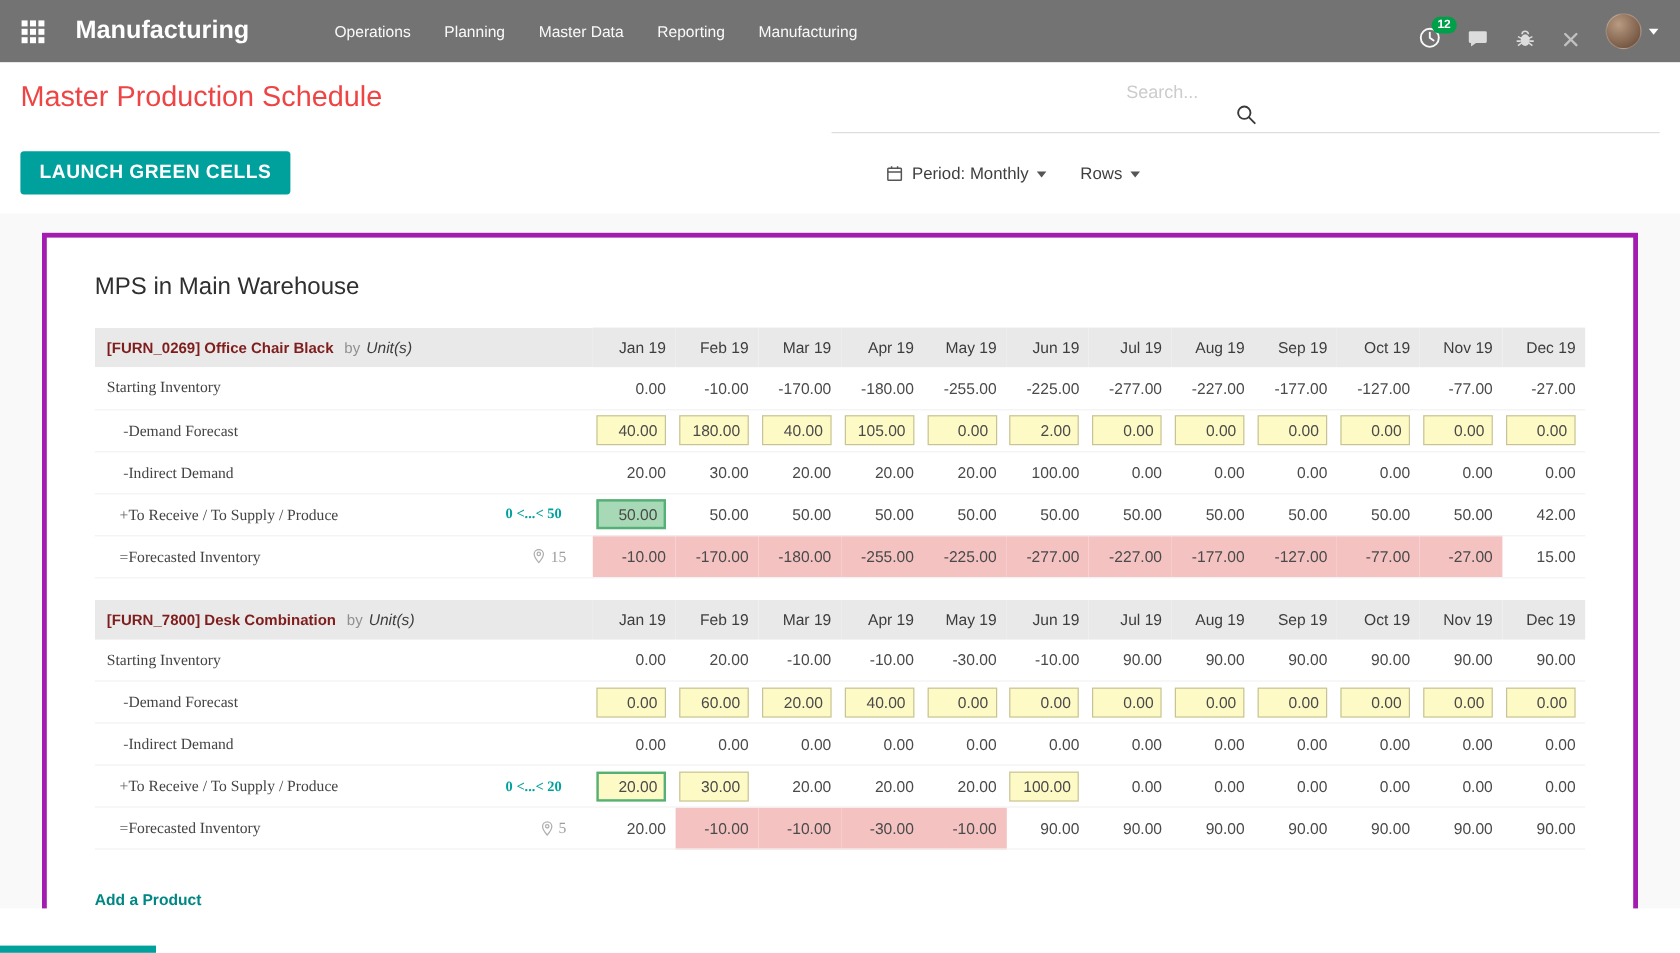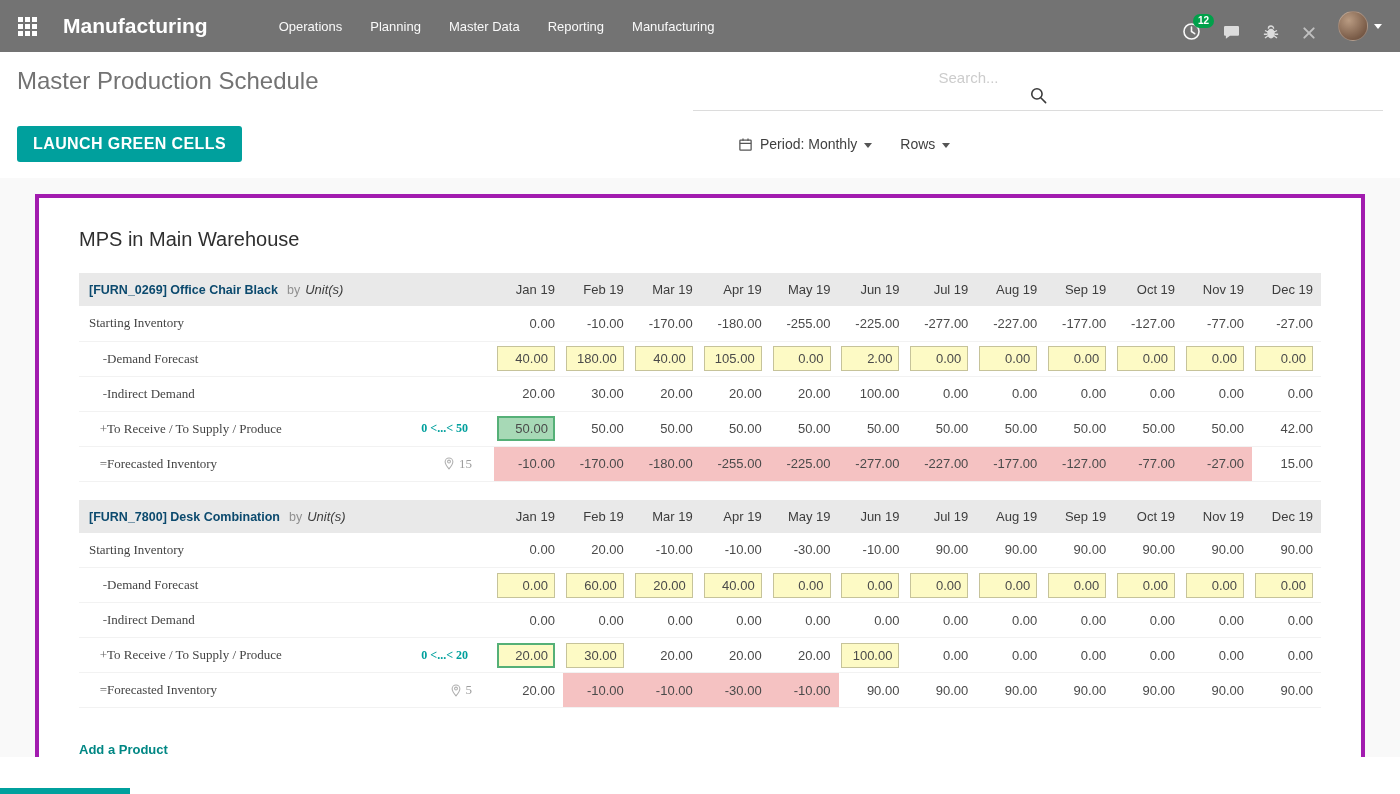--- a/index.html
+++ b/index.html
@@ -16,41 +16,41 @@
   .nav-right { margin-left: auto; display: flex; align-items: flex-end; gap: 21px; }
   .icon-wrap { position: relative; display: flex; align-items: center; cursor: pointer; }
   .badge { position: absolute; top: -8px; right: -13px; background: #00A04A; color: #fff; border-radius: 9px; font-size: 10px; font-weight: bold; padding: 1px 5px; line-height: 12px; }
   .avatar-wrap { display: flex; align-items: center; gap: 6px; cursor: pointer; }
   .avatar { width: 30px; height: 30px; border-radius: 50%; background: radial-gradient(circle at 35% 30%, #b99b82, #7a5c48 70%, #5c4436); border: 1px solid rgba(255,255,255,.25); }
   .caret-w { width: 0; height: 0; border-left: 4px solid transparent; border-right: 4px solid transparent; border-top: 5px solid #fff; }
 
   
   .control-panel { background: #fff; padding: 15px 17px 16px; }
   .cp-row1 { display: flex; align-items: flex-start; }
-  .page-title { font-size: 24px; color: #737373; font-weight: 400; }
+  .page-title { font-size: 24px; color: #ef4444; font-weight: 400; }
   .search-box { margin-left: auto; width: 690px; display: flex; align-items: center; border-bottom: 1px solid #dcdcdc; padding-bottom: 5px; margin-top: 2px; flex-direction: column; }
   .search-box input { border: none; outline: none; flex: 1; font-size: 15px; color: #555; font-family: "Liberation Sans", sans-serif; background: transparent; }
   .search-box input::placeholder { color: #ccc; }
   .cp-row2 { display: flex; align-items: center; margin-top: 15px; }
   .btn-primary { background: #00A09D; color: #fff; border: none; font-size: 16px; font-weight: bold; letter-spacing: .4px; padding: 9px 16px; border-radius: 3px; cursor: pointer; font-family: "Liberation Sans", sans-serif; }
   .filters { display: flex; align-items: center; gap: 28px; margin-left: 496px; }
   .filter-item { display: flex; align-items: center; gap: 7px; font-size: 14px; color: #3f3f3f; cursor: pointer; white-space: nowrap; }
   .caret-d { width: 0; height: 0; border-left: 4px solid transparent; border-right: 4px solid transparent; border-top: 5px solid #555; margin-top: 2px; }
 
   
   .content { padding: 16px 35px 0; background: #f9f9f9; }
   .sheet { background: #fff; border: 4px solid #a21caf; padding: 26px 40px 28px; min-height: 575px; }
   .sheet-title { font-size: 20px; font-weight: 500; color: #2f2f2f; margin: 4px 0 22px; }
 
   table.mps { width: 100%; border-collapse: collapse; table-layout: fixed; margin-bottom: 18px; font-size: 13px; }
   table.mps col.label-col { width: 415px; }
   table.mps thead th { background: #e9e9e9; height: 33px; font-weight: normal; }
   th.month { text-align: right; padding-right: 8px; color: #3d3d3d; font-size: 13px; }
   th.prod { text-align: left; padding-left: 10px; white-space: nowrap; overflow: hidden; }
-  .prod-code { color: #0c4a6e; font-weight: bold; font-size: 12.5px; }
+  .prod-code { color: #7f1d1d; font-weight: bold; font-size: 12.5px; }
   .prod-by { color: #909090; font-size: 12.5px; margin: 0 5px 0 9px; }
   .prod-uom { font-style: italic; color: #3d3d3d; font-size: 13px; }
   table.mps tbody td { height: 35px; text-align: right; padding-right: 8px; color: #4a4a4a; border-bottom: 1px solid #f2f2f2; }
   td.rowlabel { text-align: left; padding: 0 0 0 10px; }
   .rowlabel-inner { display: flex; align-items: center; height: 100%; font-family: Liberation Serif, serif; }
   .sign { width: 18px; color: #666; }
   .rlabel { color: #444; }
   .annot-range { margin-left: auto; padding-right: 18px; color: #00A09D; font-weight: bold; font-size: 12px; white-space: nowrap; }
   .annot-pin { margin-left: auto; padding-right: 14px; color: #9d9d9d; font-size: 13px; display: flex; align-items: center; gap: 5px; }
   td.cell-muted { color: #d2d2d2; }

